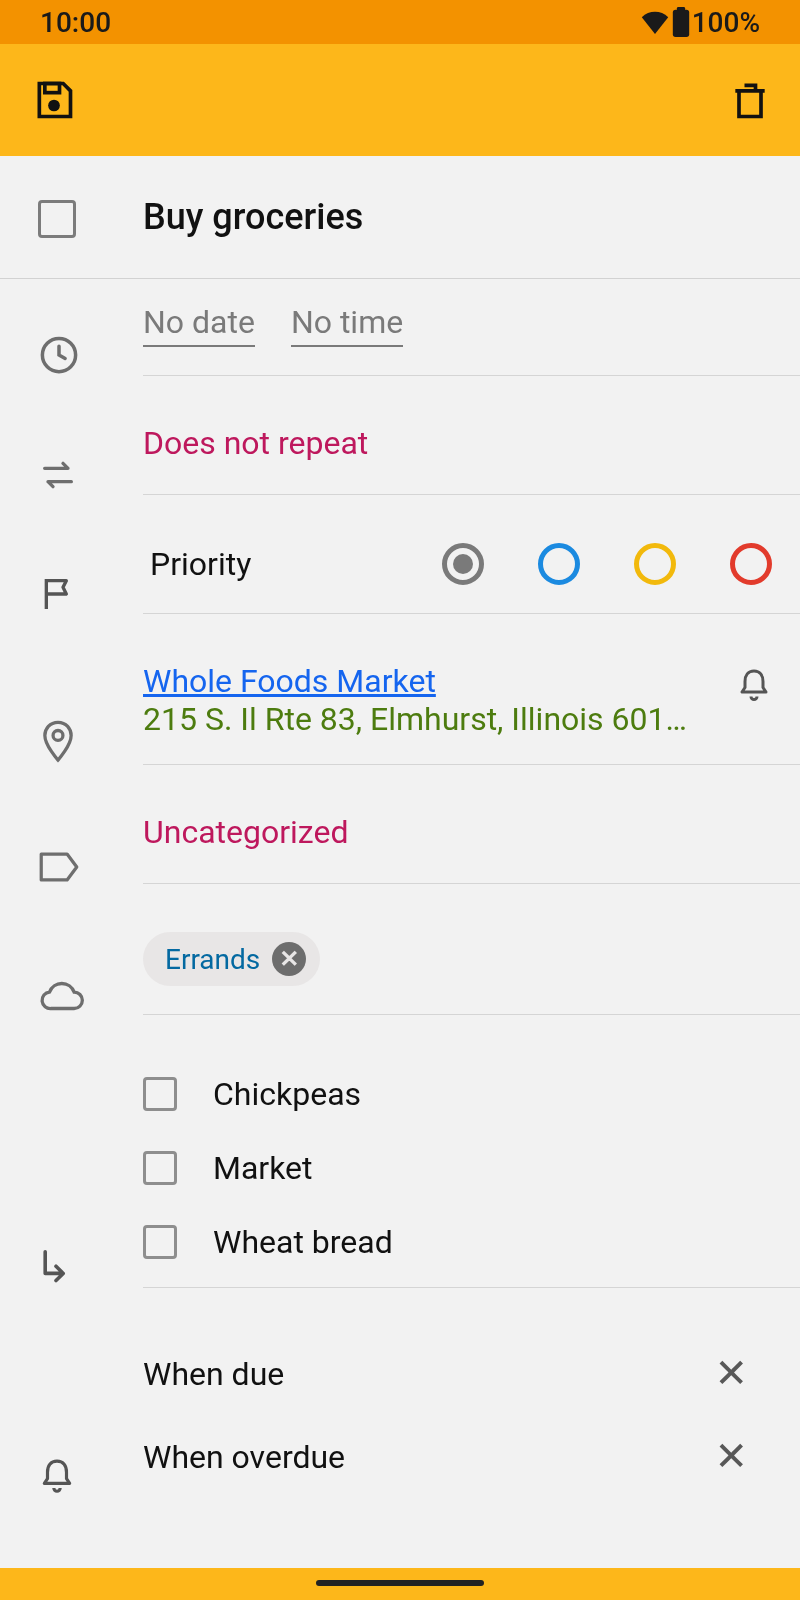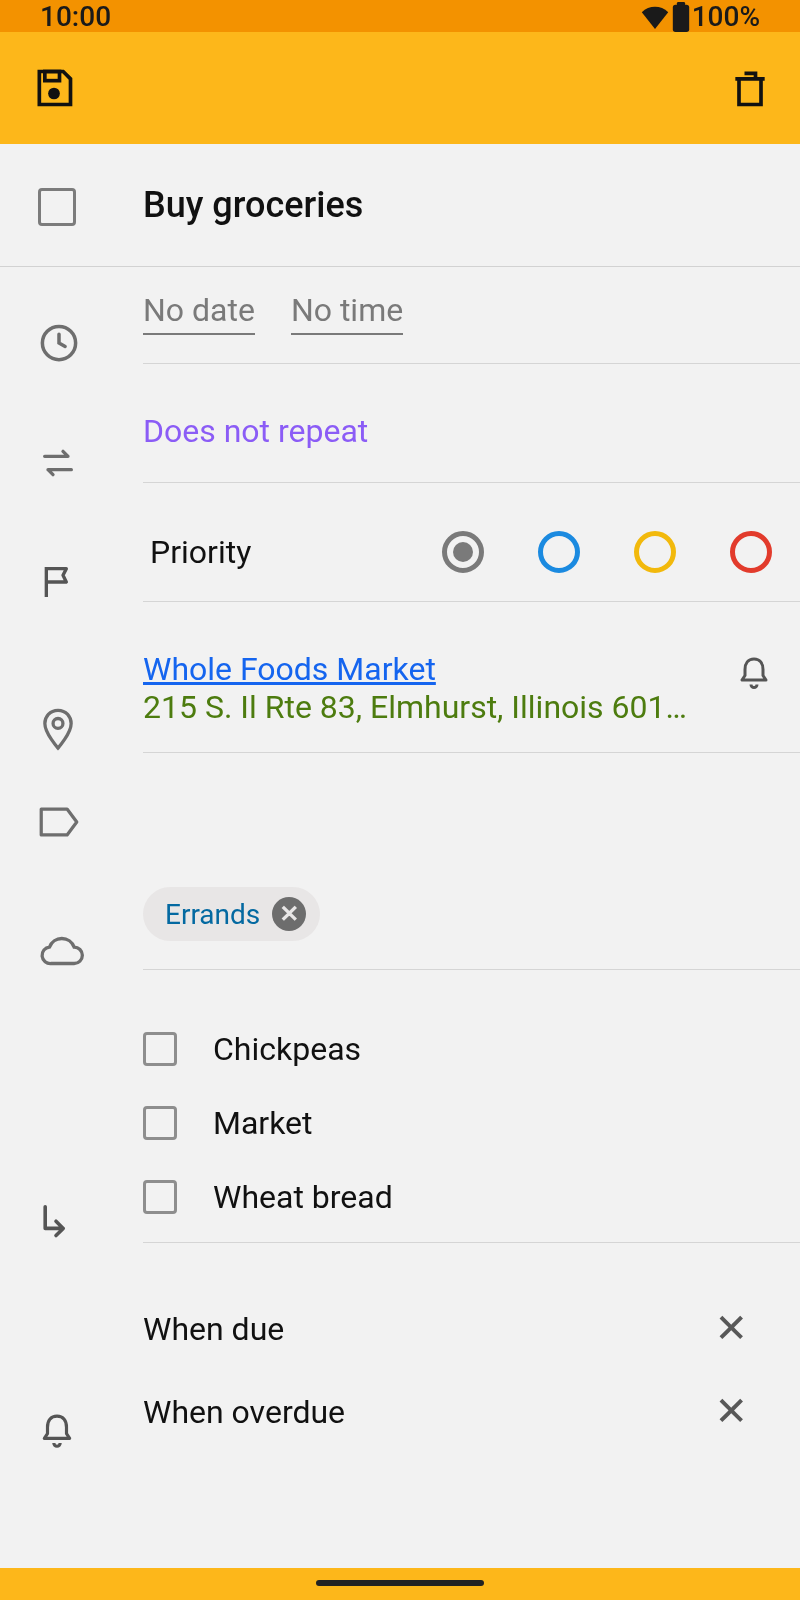--- a/index.html
+++ b/index.html
@@ -5,24 +5,24 @@
   * { box-sizing: border-box; margin: 0; padding: 0; }
   body {
     width: 800px;
     height: 1600px;
     font-family: -apple-system, Roboto, "Helvetica Neue", Arial, sans-serif;
     background: #f2f2f2;
     overflow: hidden;
     position: relative;
   }
   .status-bar {
-    height: 32px;
+    height: 44px;
     background: #f39200;
     display: flex;
-    align-items: flex-start;
+    align-items: center;
     justify-content: space-between;
     padding: 0 40px 0 40px;
     font-size: 28px;
     font-weight: 500;
     color: #1a1a1a;
   }
   .status-right { display: flex; align-items: center; gap: 2px; }
   .app-bar {
     height: 112px;
     background: #fdb71a;
@@ -57,21 +57,21 @@
     font-weight: 500;
     color: #111;
   }
   .chk {
     width: 38px; height: 38px;
     border: 3px solid #7c7c7c;
     border-radius: 4px;
     display:inline-block;
   }
   .chk.small { width:34px; height:34px; border-width:3px; border-color:#8e8e8e;}
-  .muted { color: #8b5cf6; }
+  .muted { color: #be185d; }
   .datefield {
     font-size: 32px; color:#7a7a7a;
     border-bottom: 2px solid #7a7a7a;
     padding-bottom: 4px;
     margin-right: 32px;
     display:inline-block;
   }
   .section-label { font-size: 32px; color:#111;margin-left:7px; }
   .priority-row { display:flex; align-items:center; gap: 54px; }
   .prio-circle {
@@ -210,20 +210,23 @@
         </div>
       </div>
     </div>
   </div>
 
   <div class="row">
     <div class="icon-col">
       <svg width="42" height="34" viewBox="0 0 26 20">
           <path d="M2 2h16l6 8-6 8H2z" fill="none" stroke="#6e6e6e" stroke-width="2" stroke-linejoin="round"></path>
         </svg>
+    </div>
+    <div class="content-col sep" style="padding-bottom:32px;">
+      <span class="muted" style="font-size:32px;">Uncategorized</span>
     </div>
   </div>
 
   <div class="row">
     <div class="icon-col">
       <svg width="46" height="36" viewBox="0 0 28 20">
           <path d="M8 17h14a5 5 0 0 0 0-10 8 8 0 0 0-15 0 5 5 0 0 0 1 10z" fill="none" stroke="#6e6e6e" stroke-width="2"></path>
         </svg>
     </div>
     <div class="content-col sep" style="padding-bottom:28px;">

